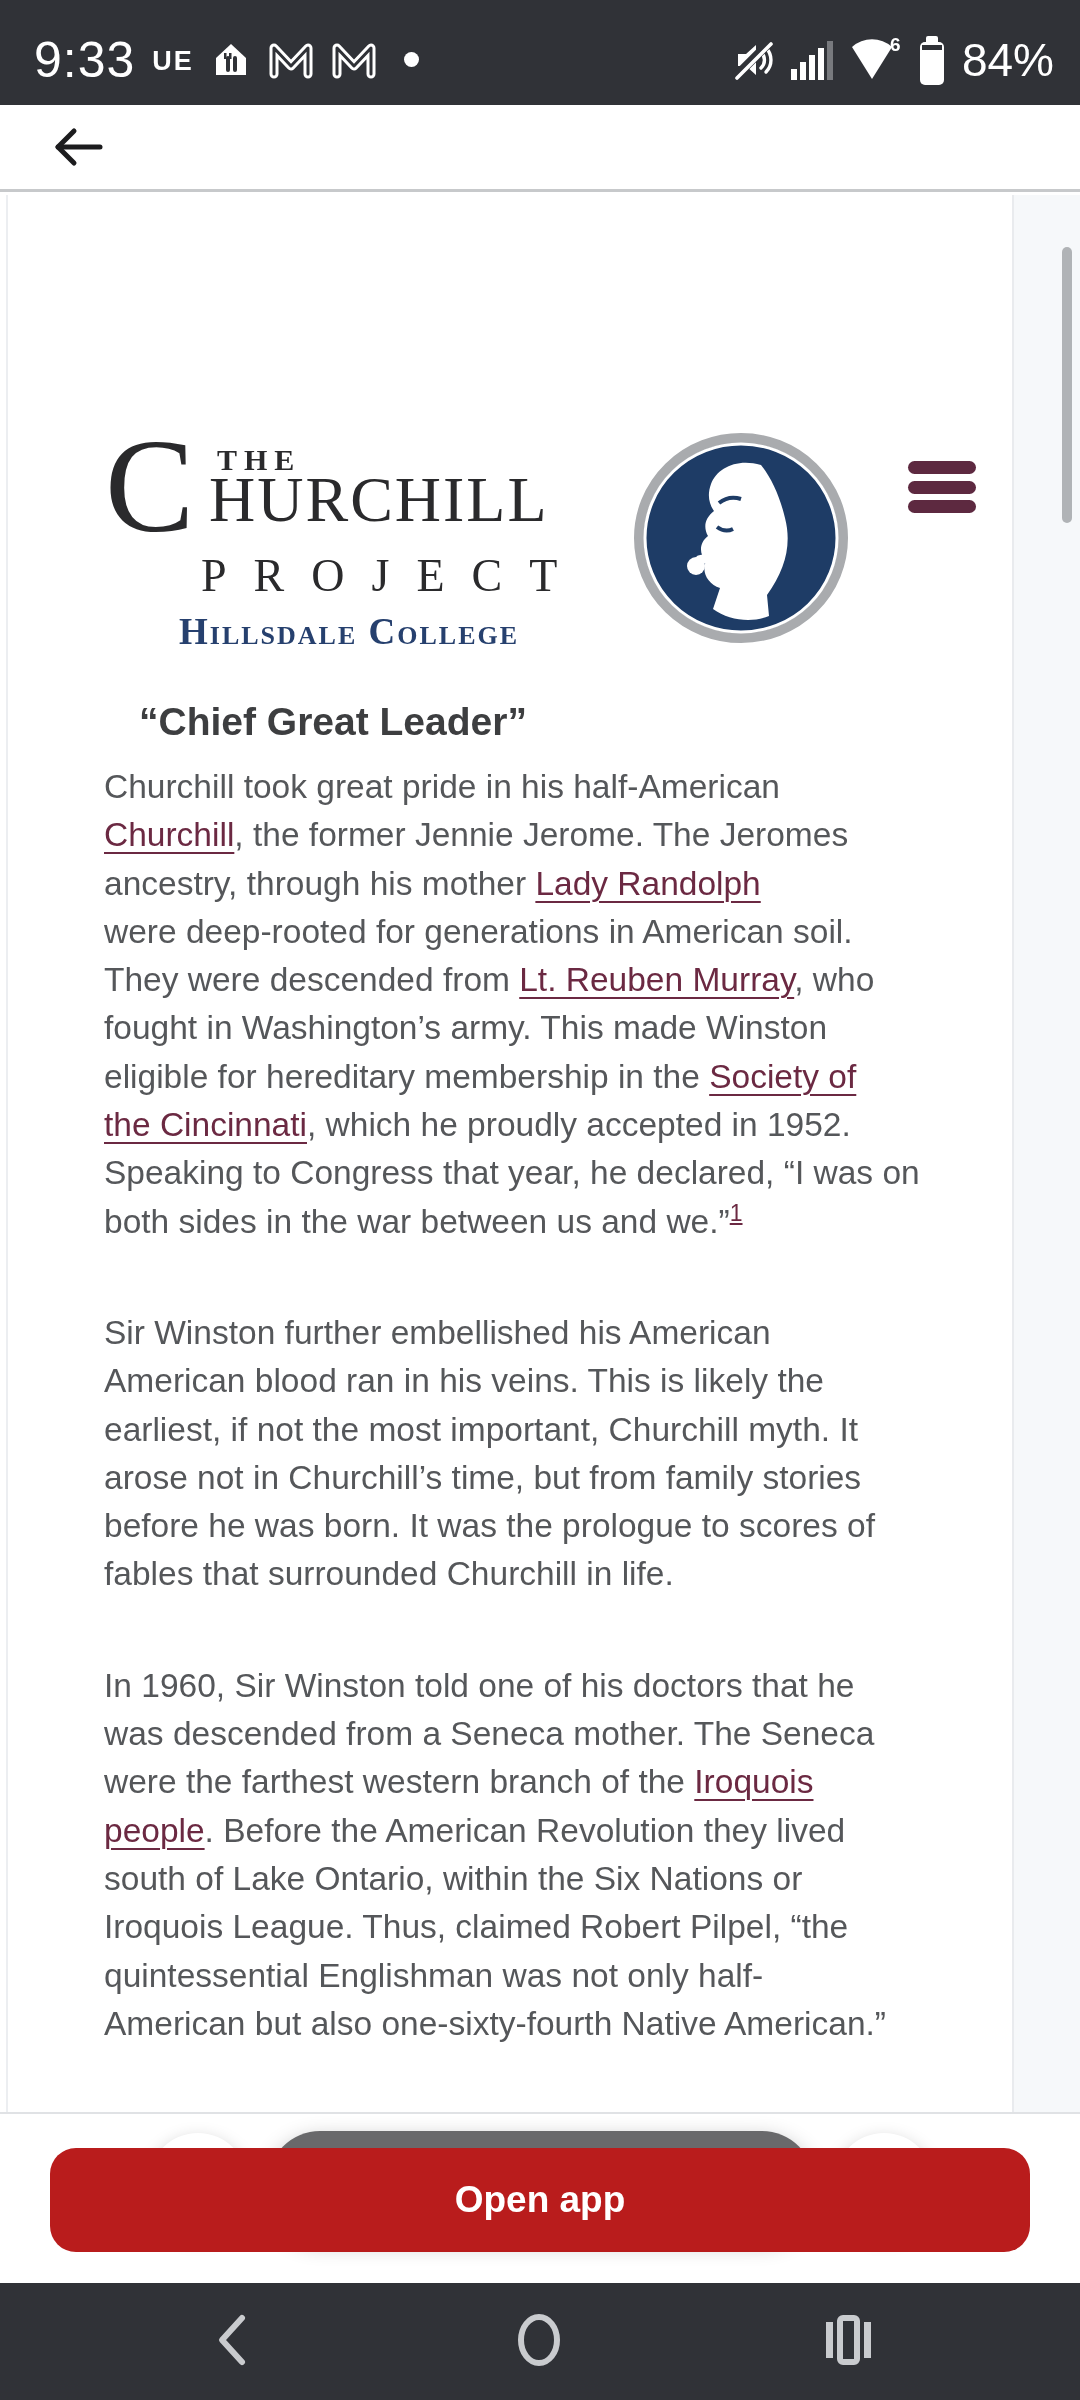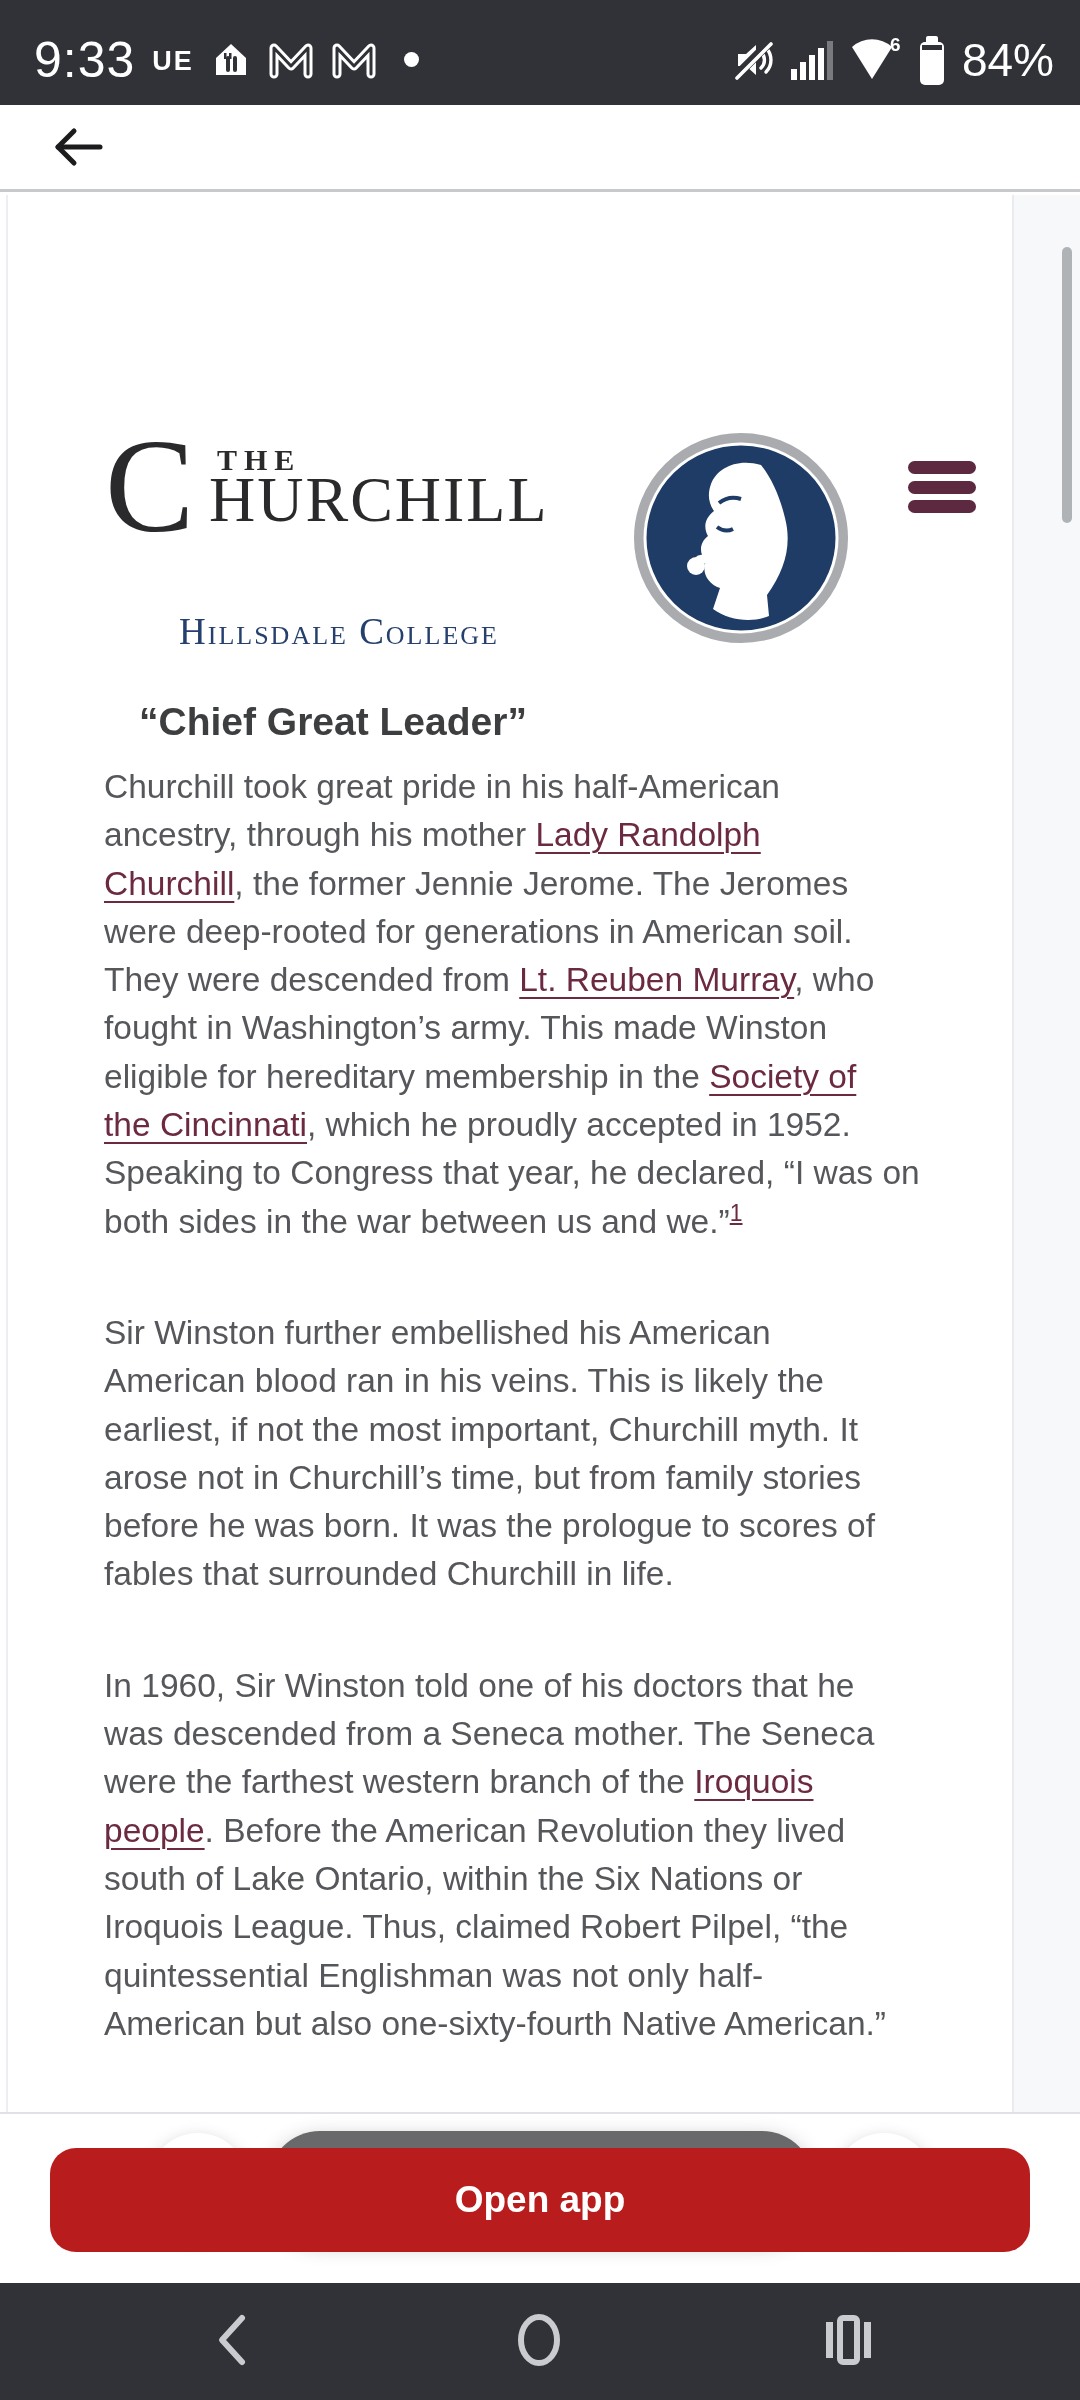--- a/index.html
+++ b/index.html
@@ -33,21 +33,21 @@
   .scrollthumb{position:absolute;right:8px;top:52px;width:10px;height:276px;
                background:#b0b3b6;border-radius:5px;}
 
   
   .logo{position:absolute;left:105px;top:240px;width:660px;height:220px;
         font-family:"Liberation Serif",serif;color:#2a2a2c;}
   .logo-c{position:absolute;left:0;top:-16px;font-size:134px;line-height:1;}
   .logo-the{position:absolute;left:112px;top:8px;font-size:30px;font-weight:bold;letter-spacing:7px;text-align:right;}
   .logo-rest{position:absolute;left:104px;top:33px;font-size:64px;line-height:1;letter-spacing:2px;}
   .logo-project{position:absolute;left:96px;top:118px;font-size:46px;line-height:1;letter-spacing:27px;}
-  .logo-college{position:absolute;left:74px;top:178px;font-size:37px;line-height:1;font-weight:normal;
+  .logo-college{position:absolute;left:74px;top:178px;font-size:37px;line-height:1;font-weight:bold;
                 font-variant:small-caps;letter-spacing:2px;color:#26406e;text-align:center;}
   .medallion{position:absolute;left:528px;top:-4px;width:216px;height:214px;}
 
   
   .menu{position:absolute;left:908px;top:266px;width:68px;height:52px;}
   .menu .bar{height:13px;background:#5d2940;border-radius:7px;}
   .menu .bar + .bar{margin-top:6.5px;}
 
   
   .heading{position:absolute;left:103px;top:505px;font-size:39px;font-weight:bold;color:#3d3e40;margin-left:36px;}
@@ -164,20 +164,21 @@
 
 <div class="viewport">
   <div class="card-edge"></div>
   <div class="gutter"></div>
   <div class="scrollthumb"></div>
 
   <div class="logo">
     <span class="logo-c">C</span>
     <span class="logo-the">THE</span>
     <span class="logo-rest">HURCHILL</span>
+    <span class="logo-project">PROJECT</span>
     <span class="logo-college">Hillsdale College</span>
     <span class="medallion">
       <svg width="216" height="214" viewBox="0 0 216 214">
         <ellipse cx="108" cy="107" rx="102" ry="100" fill="#1e3c66" stroke="#a9abae" stroke-width="10"></ellipse>
         <ellipse cx="108" cy="107" rx="96" ry="94" fill="none" stroke="#ffffff" stroke-width="3"></ellipse>
         <path d="M128,34 c-24,-7 -44,3 -50,19 c-4,11 -2,20 3,27 c-9,7 -11,16 -6,25 c-9,7 -9,18 -2,25 c-5,11 2,23 14,27 l-7,21 c16,12 40,14 56,7 l-2,-21 c18,-25 25,-50 18,-77 c-5,-21 -13,-39 -24,-53 z" fill="#ffffff"></path>
         <circle cx="63" cy="135" r="9" fill="#ffffff"></circle>
         <rect x="63" y="125" width="34" height="9" rx="4" fill="#ffffff" transform="rotate(-12 63 129)"></rect>
         <path d="M95,185 l12,-16 l12,16 z" fill="#ffffff"></path>
         <path d="M86,72 q10,-8 22,-4" stroke="#1e3c66" stroke-width="4" fill="none"></path>
@@ -189,22 +190,22 @@
   <div class="menu">
     <div class="bar"></div>
     <div class="bar"></div>
     <div class="bar"></div>
   </div>
 
   <div class="heading">“Chief Great Leader”</div>
   <div class="article">
       <div class="para">
         <div class="line"><span>Churchill took great pride in his half-American</span></div>
+        <div class="line"><a class="link">Churchill</a><span>, the former Jennie Jerome. The Jeromes</span></div>
         <div class="line"><span>ancestry, through his mother </span><a class="link">Lady Randolph</a></div>
-        <div class="line"><a class="link">Churchill</a><span>, the former Jennie Jerome. The Jeromes</span></div>
         <div class="line"><span>were deep-rooted for generations in American soil.</span></div>
         <div class="line"><span>They were descended from </span><a class="link">Lt. Reuben Murray</a><span>, who</span></div>
         <div class="line"><span>fought in Washington’s army. This made Winston</span></div>
         <div class="line"><span>eligible for hereditary membership in the </span><a class="link">Society of</a></div>
         <div class="line"><a class="link">the Cincinnati</a><span>, which he proudly accepted in 1952.</span></div>
         <div class="line"><span>Speaking to Congress that year, he declared, “I was on</span></div>
         <div class="line"><span>both sides in the war between us and we.”</span><a class="suplink">1</a></div>
       </div>
       <div class="para">
         <div class="line"><span>Sir Winston further embellished his American</span></div>

